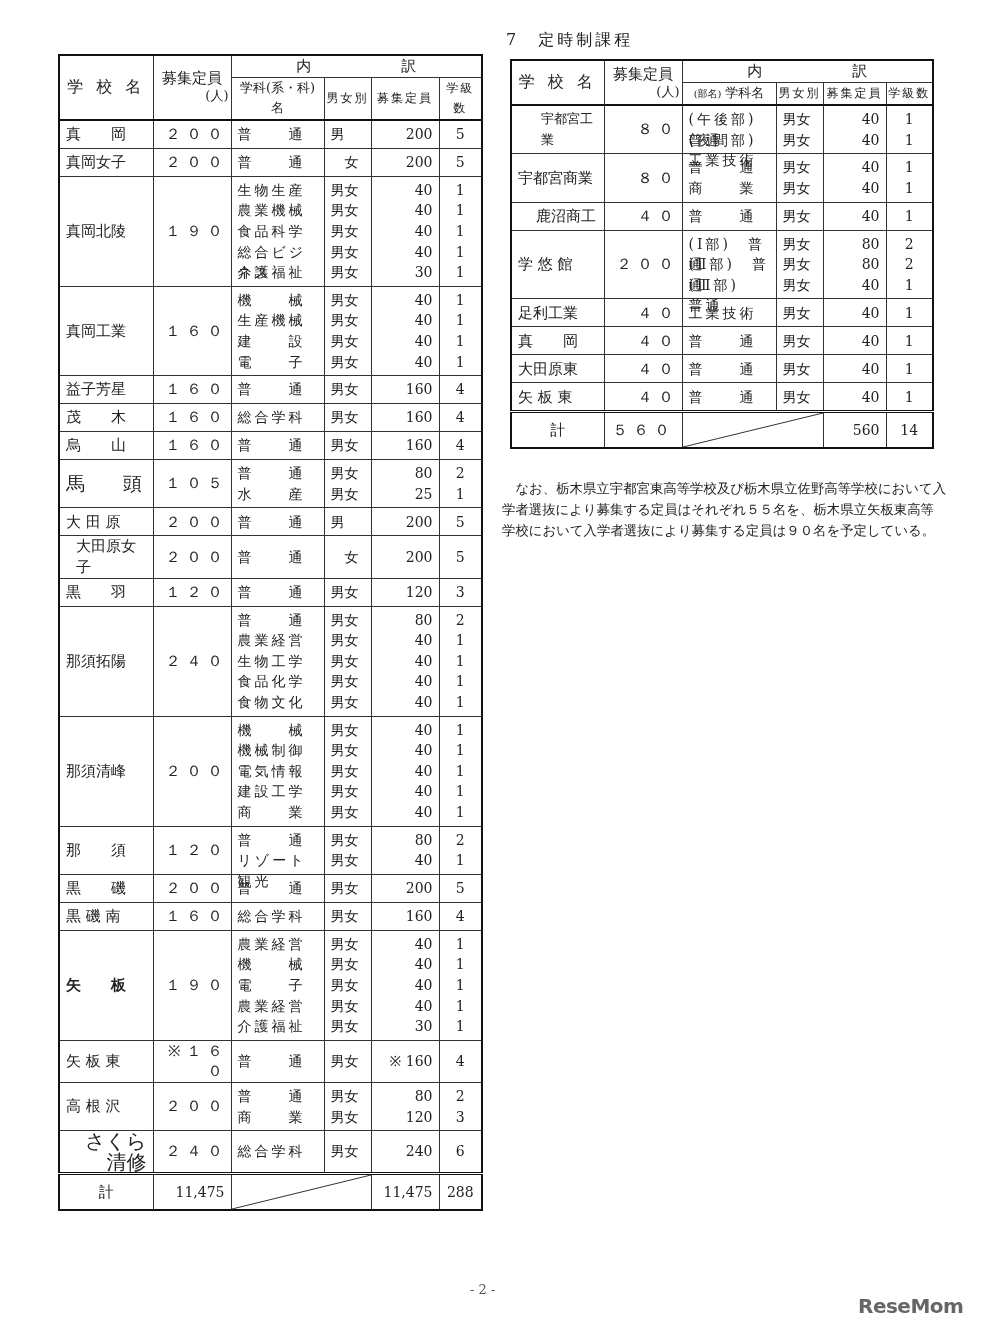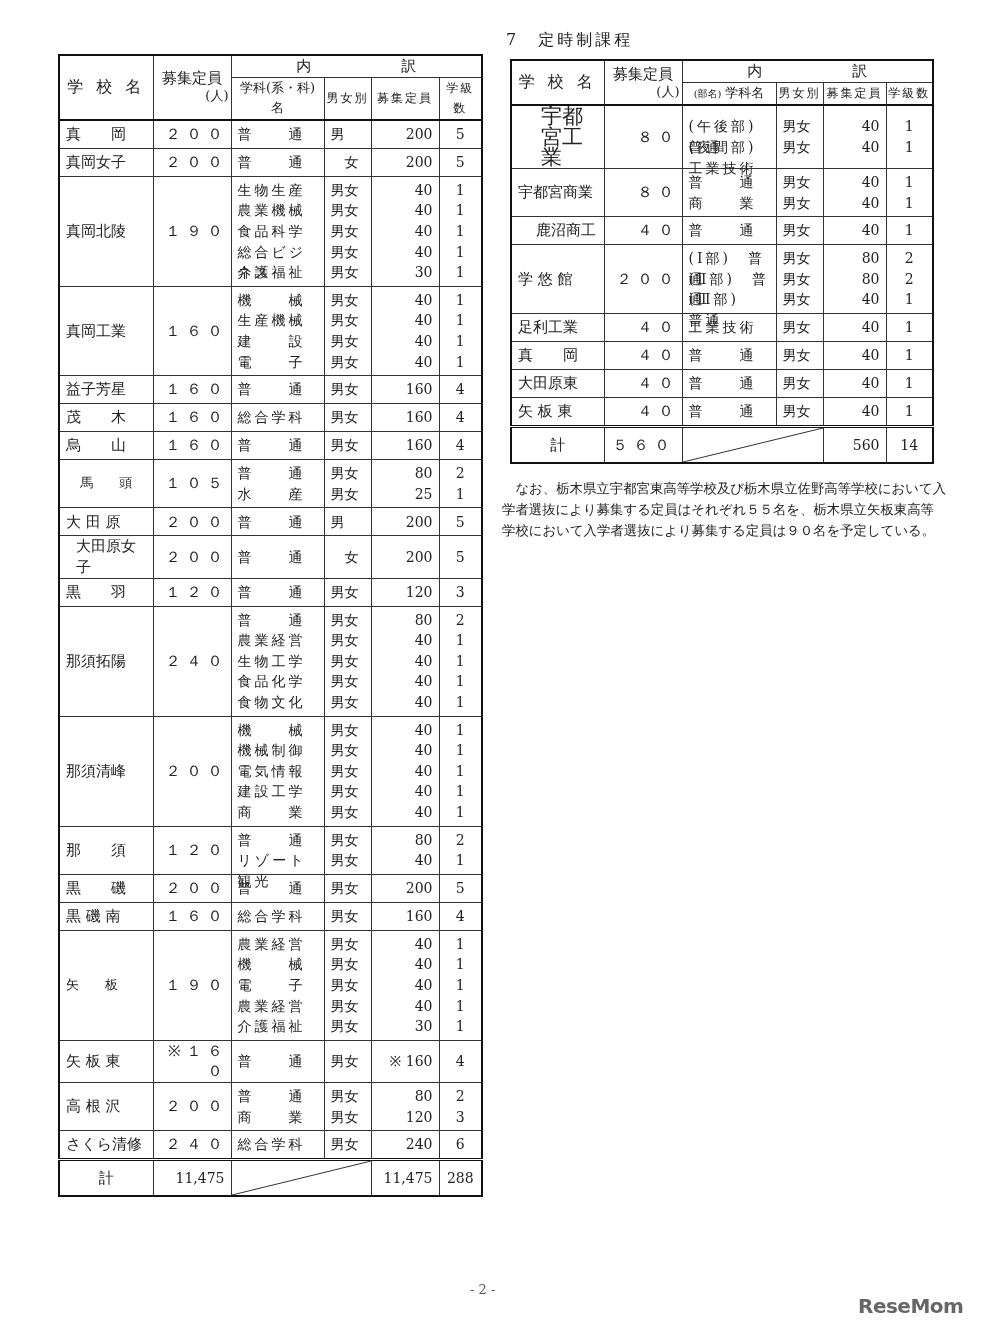--- a/index.html
+++ b/index.html
@@ -190,21 +190,21 @@
           <div>男女</div>
         </td>
         <td class="num stack" style="height: 27px;">
           <div>160</div>
         </td>
         <td class="ctr stack" style="height: 27px;">
           <div>4</div>
         </td>
       </tr>
       <tr>
-        <td class="name" style="height: 47.2px; font-size: 13px; text-align: center;">馬　　頭</td>
+        <td class="name" style="height: 47.2px; font-size: 19px;">馬　　頭</td>
         <td class="num" style="height: 47.2px; font-size: 15px; letter-spacing: 6px; padding-right: 2px;">１０５</td>
         <td class="stack" style="height: 47.2px; letter-spacing: 3px;">
           <div>普　　通</div>
           <div>水　　産</div>
         </td>
         <td class="stack" style="height: 47.2px;">
           <div>男女</div>
           <div>男女</div>
         </td>
         <td class="num stack" style="height: 47.2px;">
@@ -374,21 +374,21 @@
           <div>男女</div>
         </td>
         <td class="num stack" style="height: 27px;">
           <div>160</div>
         </td>
         <td class="ctr stack" style="height: 27px;">
           <div>4</div>
         </td>
       </tr>
       <tr>
-        <td class="name" style="height: 109px; font-size: 13px;">矢　　板</td>
+        <td class="name" style="height: 109px; font-size: 15px; font-weight: bold;">矢　　板</td>
         <td class="num" style="height: 109px; font-size: 15px; letter-spacing: 6px; padding-right: 2px;">１９０</td>
         <td class="stack" style="height: 109px; letter-spacing: 3px;">
           <div>農業経営</div>
           <div>機　　械</div>
           <div>電　　子</div>
           <div>農業経営</div>
           <div>介護福祉</div>
         </td>
         <td class="stack" style="height: 109px;">
           <div>男女</div>
@@ -442,21 +442,21 @@
         <td class="num stack" style="height: 47.2px;">
           <div>80</div>
           <div>120</div>
         </td>
         <td class="ctr stack" style="height: 47.2px;">
           <div>2</div>
           <div>3</div>
         </td>
       </tr>
       <tr>
-        <td class="name" style="height: 27px; font-size: 15px;">さくら清修</td>
+        <td class="name" style="height: 27px; font-size: 20px; text-align: right;">さくら清修</td>
         <td class="num" style="height: 27px; font-size: 15px; letter-spacing: 6px; padding-right: 2px;">２４０</td>
         <td class="stack" style="height: 27px; letter-spacing: 3px;">
           <div>総合学科</div>
         </td>
         <td class="stack" style="height: 27px;">
           <div>男女</div>
         </td>
         <td class="num stack" style="height: 27px;">
           <div>240</div>
         </td>
@@ -503,21 +503,21 @@
         <span style="font-size:10px;">(部名)</span>
         <span style="font-size:13px;">学科名</span>
       </td>
       <td class="ctr hdr-sub" style="padding:0;">男女別</td>
       <td class="ctr hdr-sub" style="padding:0;">募集定員</td>
       <td class="ctr hdr-sub" style="padding:0;">学級数</td>
     </tr>
   </thead>
   <tbody id="t2body">
       <tr>
-        <td class="name" style="height: 47.2px; font-size: 21px; padding-left: 29px;">宇都宮工業</td>
+        <td class="name" style="height: 47.2px; font-size: 13px; padding-left: 29px;">宇都宮工業</td>
         <td class="num" style="height: 47.2px; font-size: 15px; letter-spacing: 6px; padding-right: 2px;">８０</td>
         <td class="stack" style="height: 47.2px; letter-spacing: 3px;">
           <div>(午後部)普通</div>
           <div>(夜間部)工業技術</div>
         </td>
         <td class="stack" style="height: 47.2px;">
           <div>男女</div>
           <div>男女</div>
         </td>
         <td class="num stack" style="height: 47.2px;">

